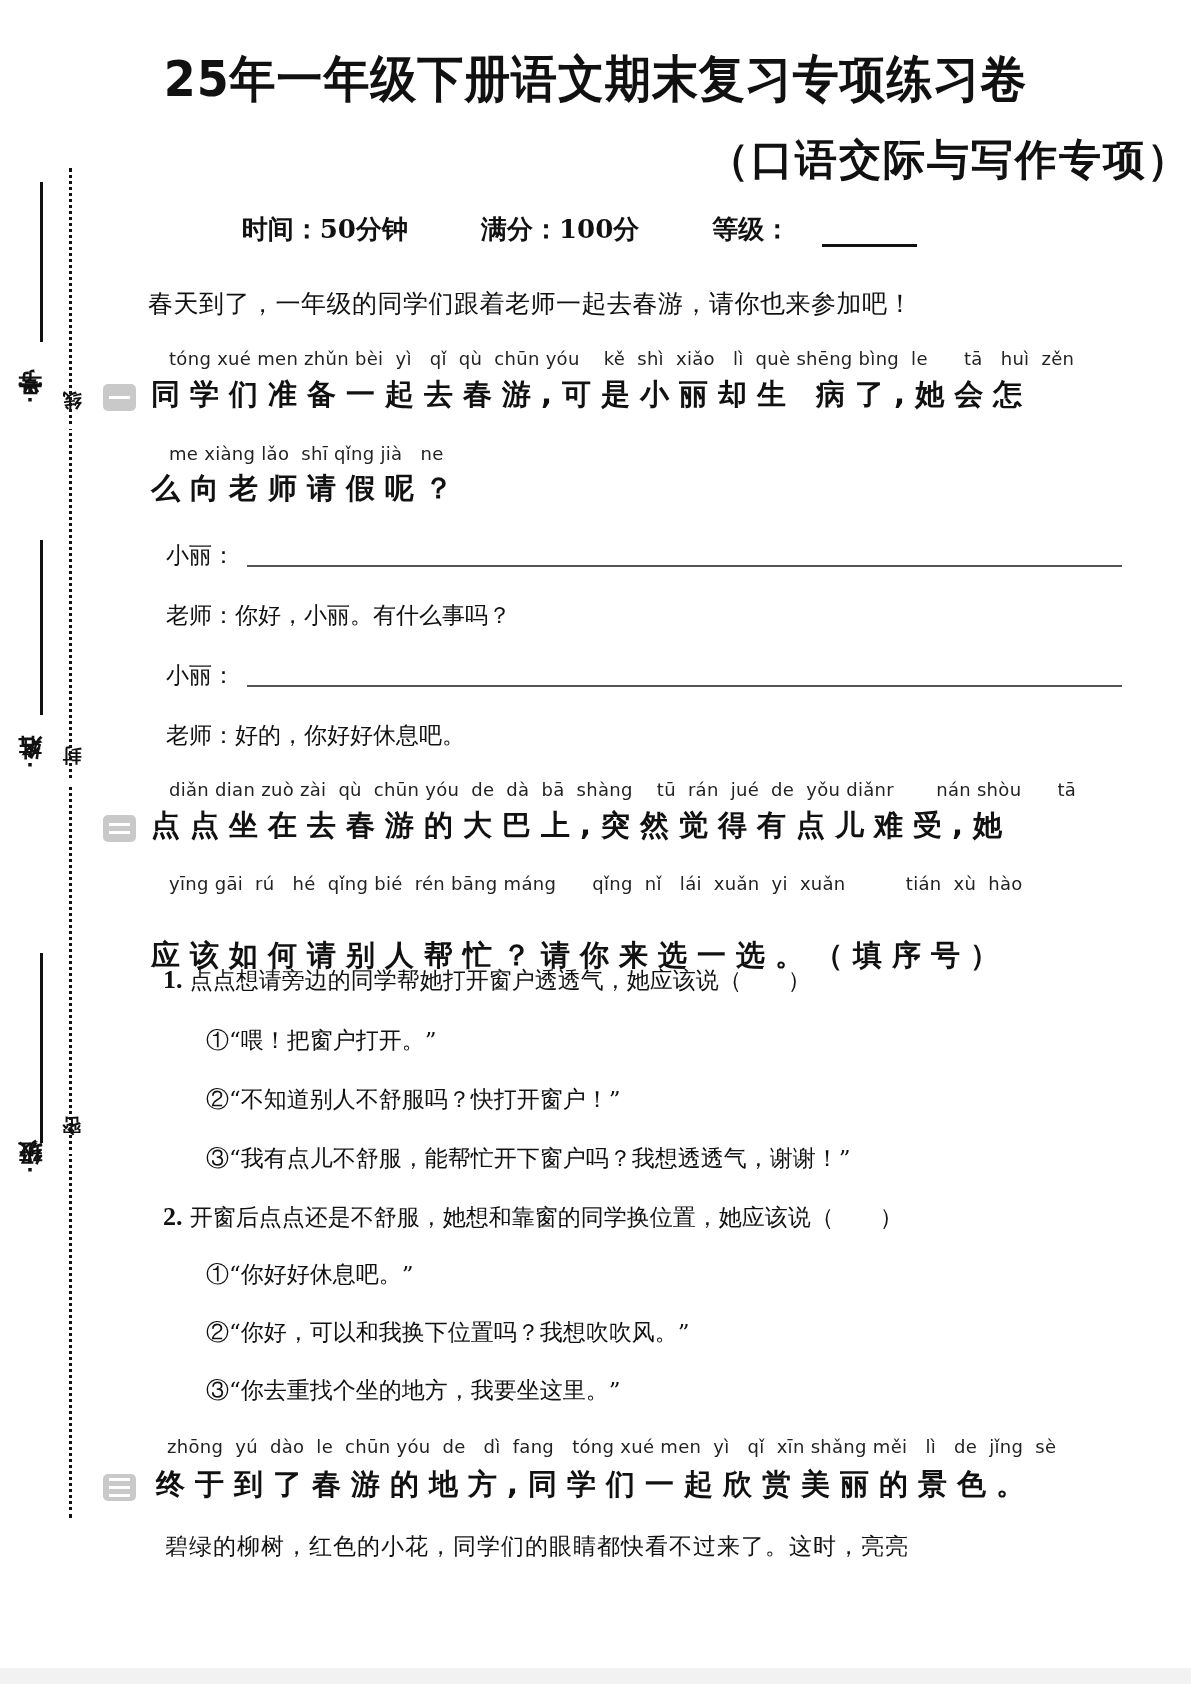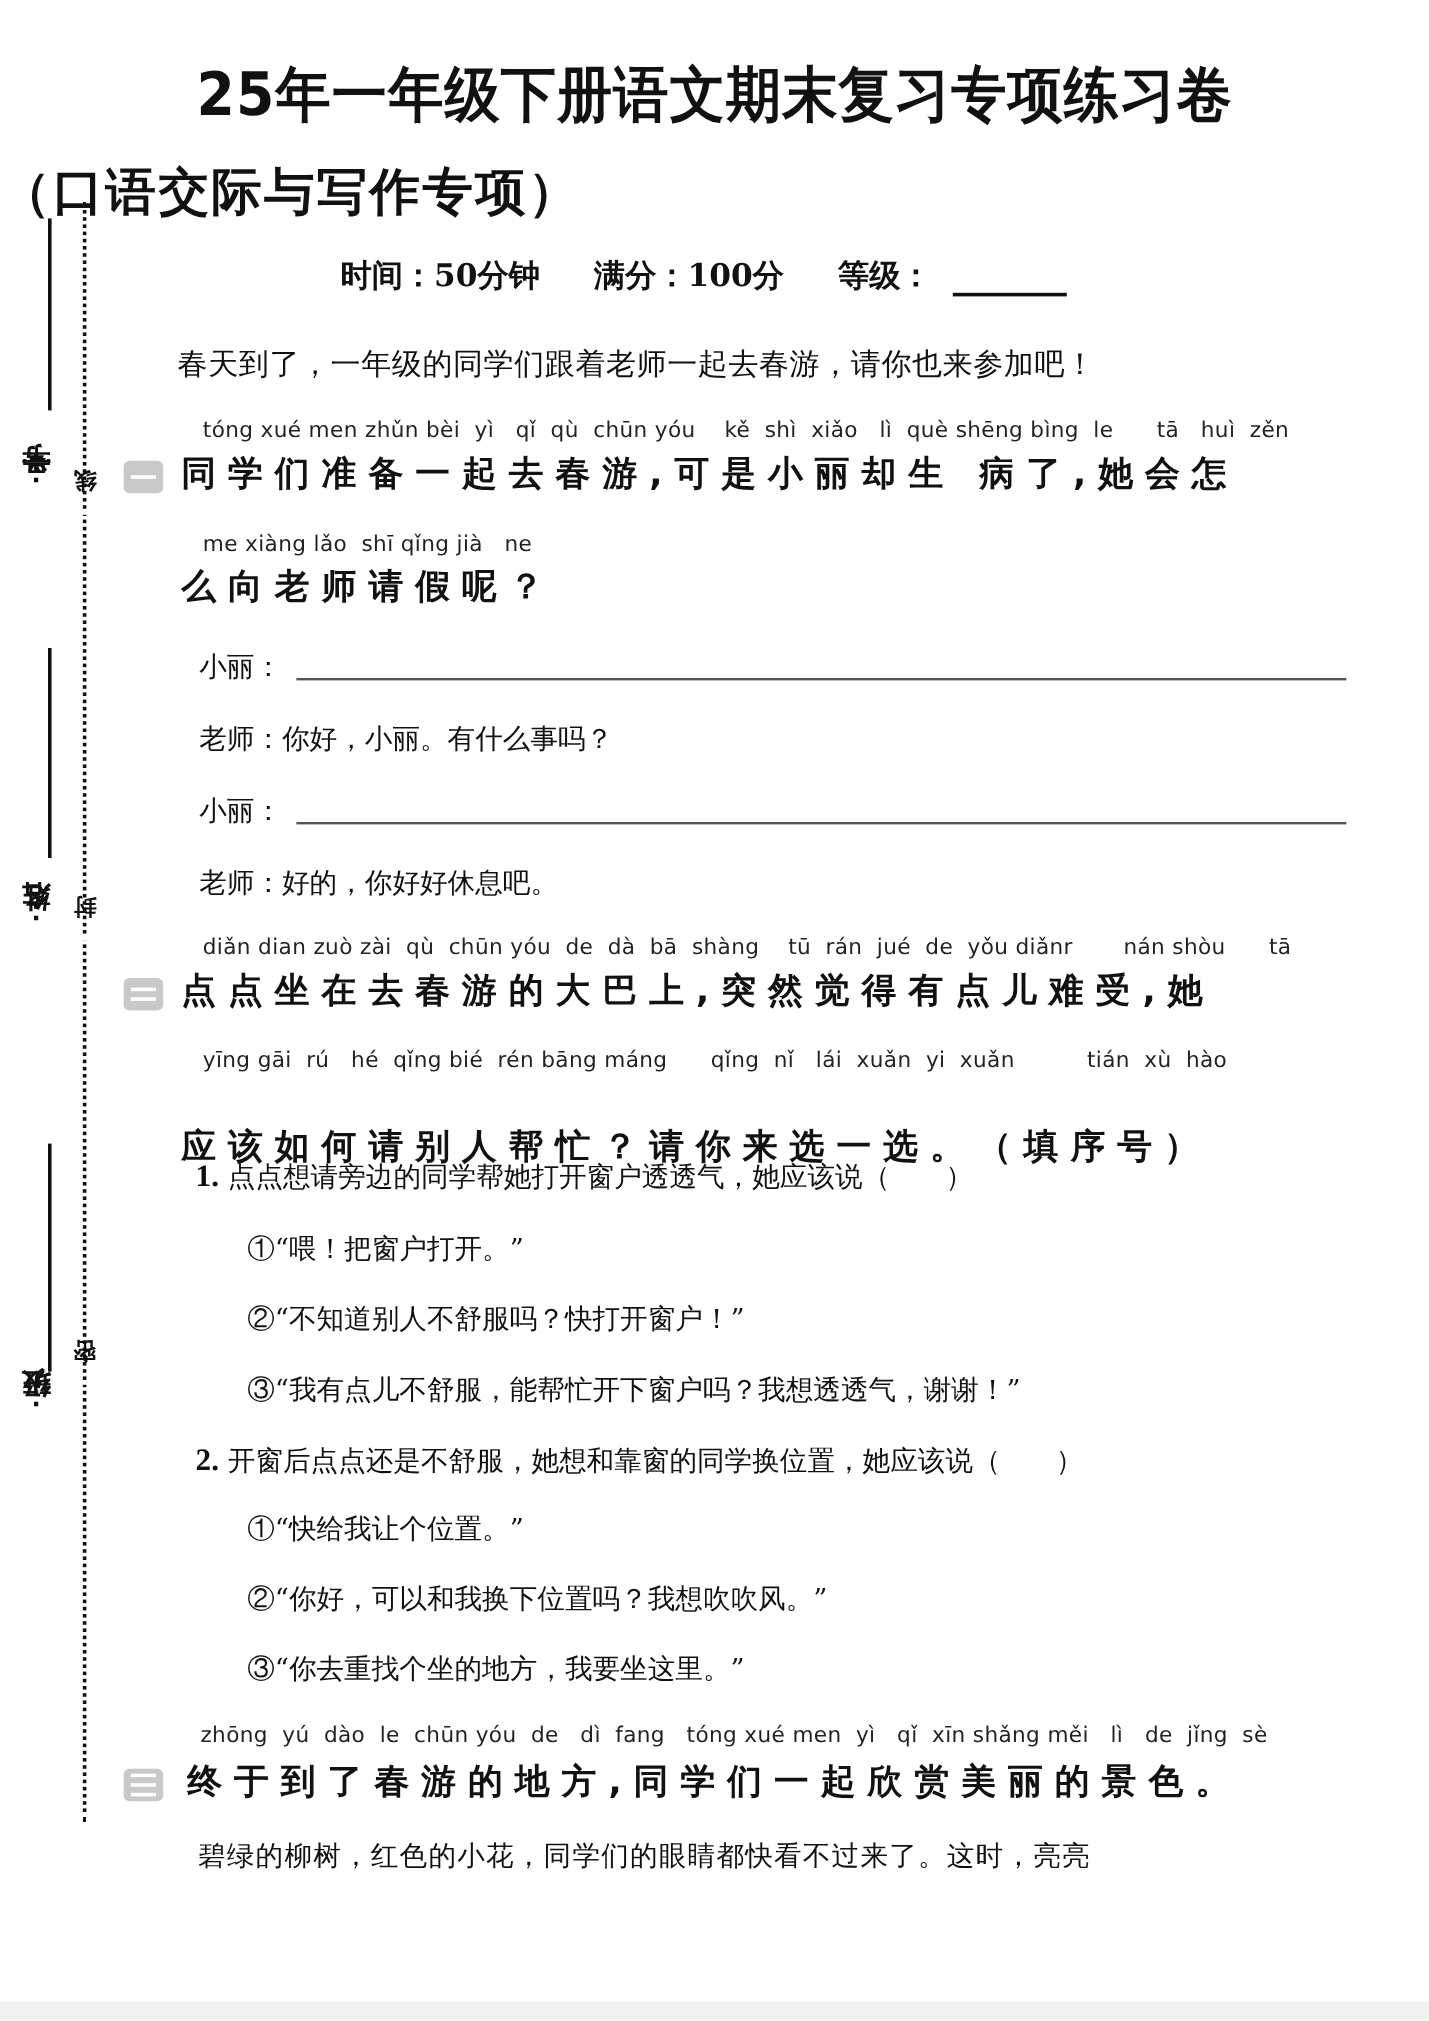--- a/index.html
+++ b/index.html
@@ -7,28 +7,28 @@
     width: 1191px; height: 1684px; position: relative; overflow: hidden;
     font-family: "DejaVu Sans", "Liberation Sans", sans-serif; color: #111;
   }
   .abs { position: absolute; }
   .title {
     left: 0; width: 1191px; top: 46px; text-align: center;
     font-family: "DejaVu Sans", sans-serif; font-size: 50px; font-weight: bold;
     letter-spacing: 1px; transform: scaleX(0.92);
   }
   .subtitle {
-    left: 0; width: 1191px; top: 132px; text-align: left;
+    left: 0; width: 1191px; top: 132px; text-align: right;
     font-size: 42px; font-weight: bold; letter-spacing: 2px;
   }
   .meta {
     left: 0; width: 1191px; top: 212px; text-align: center;
     font-family: "DejaVu Serif", serif; font-size: 26px; font-weight: bold;
   }
-  .meta span { margin: 0 18px; }
+  .meta span { margin: 0 32px; }
   .grade-line { display: inline-block; width: 95px; border-bottom: 3px solid #111; height: 22px; vertical-align: bottom; margin-left: 6px; }
   .intro { left: 148px; top: 287px; font-size: 25px; letter-spacing: 0.5px; }
 
   .pinyin { font-size: 18px; color: #222; white-space: pre; letter-spacing: 0.3px; margin-left: 19px; }
   .qline { font-size: 29px; font-weight: bold; letter-spacing: 10px; white-space: pre; }
 
   .badge {
     width: 33px; height: 27px; border-radius: 5px; background: #c9c9c9;
     display: flex; flex-direction: column; align-items: center; justify-content: center; gap: 5px;
   }
@@ -104,21 +104,21 @@
   <span>点点想请旁边的同学帮她打开窗户透透气，她应该说（　　）</span>
 </div>
 <div class="abs serif" style="left:206px; top:1025px;">①“喂！把窗户打开。”</div>
 <div class="abs serif" style="left:206px; top:1084px;">②“不知道别人不舒服吗？快打开窗户！”</div>
 <div class="abs serif" style="left:206px; top:1143px;">③“我有点儿不舒服，能帮忙开下窗户吗？我想透透气，谢谢！”</div>
 
 <div class="abs serif" style="left:163px; top:1202px;">
   <span class="qnum">2.</span>
   <span>开窗后点点还是不舒服，她想和靠窗的同学换位置，她应该说（　　）</span>
 </div>
-<div class="abs serif" style="left:206px; top:1259px;">①“快给我让个位置。”</div>
+<div class="abs serif" style="left:206px; top:1259px;">①“你好好休息吧。”</div>
 <div class="abs serif" style="left:206px; top:1317px;">②“你好，可以和我换下位置吗？我想吹吹风。”</div>
 <div class="abs serif" style="left:206px; top:1375px;">③“你去重找个坐的地方，我要坐这里。”</div>
 
 <div class="abs pinyin" style="left:148px; top:1436px;">zhōng  yú  dào  le  chūn yóu  de   dì  fang   tóng xué men  yì   qǐ  xīn shǎng měi   lì   de  jǐng  sè</div>
 <div class="abs badge" style="left:103px; top:1474px;">
     <i></i>
     <i></i>
     <i></i>
   </div>
 <div class="abs qline" style="left:156px; top:1465px;">终于到了春游的地方,同学们一起欣赏美丽的景色。</div>

